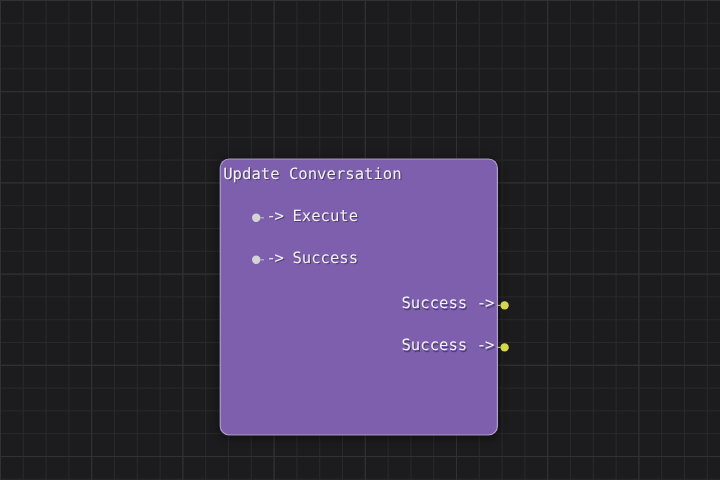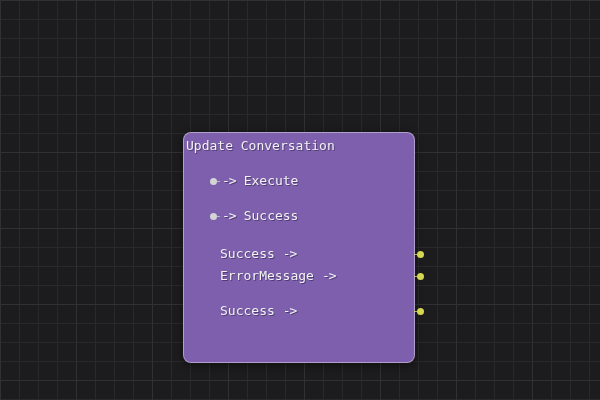--- a/index.html
+++ b/index.html
@@ -48,21 +48,21 @@
   .pin-group { margin-top: 13px; }
   .pin-group:first-child { margin-top: 16px; }
   .pin-row {
     position: relative;
     height: 22px;
     line-height: 22px;
     white-space: nowrap;
     text-shadow: 1px 1px 0 rgba(0,0,0,0.35);
   }
   .pin-row.in  { text-align: left;  padding-left: 2px; }
-  .pin-row.out { padding-right: 3px; }
+  .pin-row.out { text-align: right; padding-right: 3px; }
   .pin-row .arrow { letter-spacing: -1px; }
   .pin-row.in .arrow  { margin-right: 8px; }
   .pin-row.out .arrow { margin-left: 8px; }
   .pin-dot {
     position: absolute;
     top: 50%;
     width: 7px;
     height: 7px;
     margin-top: -3.5px;
     border-radius: 50%;
@@ -91,21 +91,20 @@
           <div class="pin-group">
             <div class="pin-row in"><span class="pin-dot in"></span><span class="arrow">-&gt;</span><span>Execute</span></div>
           </div>
           <div class="pin-group">
             <div class="pin-row in"><span class="pin-dot in"></span><span class="arrow">-&gt;</span><span>Success</span></div>
           </div>
         </div>
       <div>
           <div class="pin-group">
             <div class="pin-row out"><span class="pin-dot out"></span><span>Success</span><span class="arrow">-&gt;</span></div>
-            <div class="pin-row out"><span class="pin-dot out"></span><span>ErrorMessage</span><span class="arrow">-&gt;</span></div>
           </div>
           <div class="pin-group">
             <div class="pin-row out"><span class="pin-dot out"></span><span>Success</span><span class="arrow">-&gt;</span></div>
           </div>
         </div>
     </div>
   </div>
 </div>
 
 </body></html>

